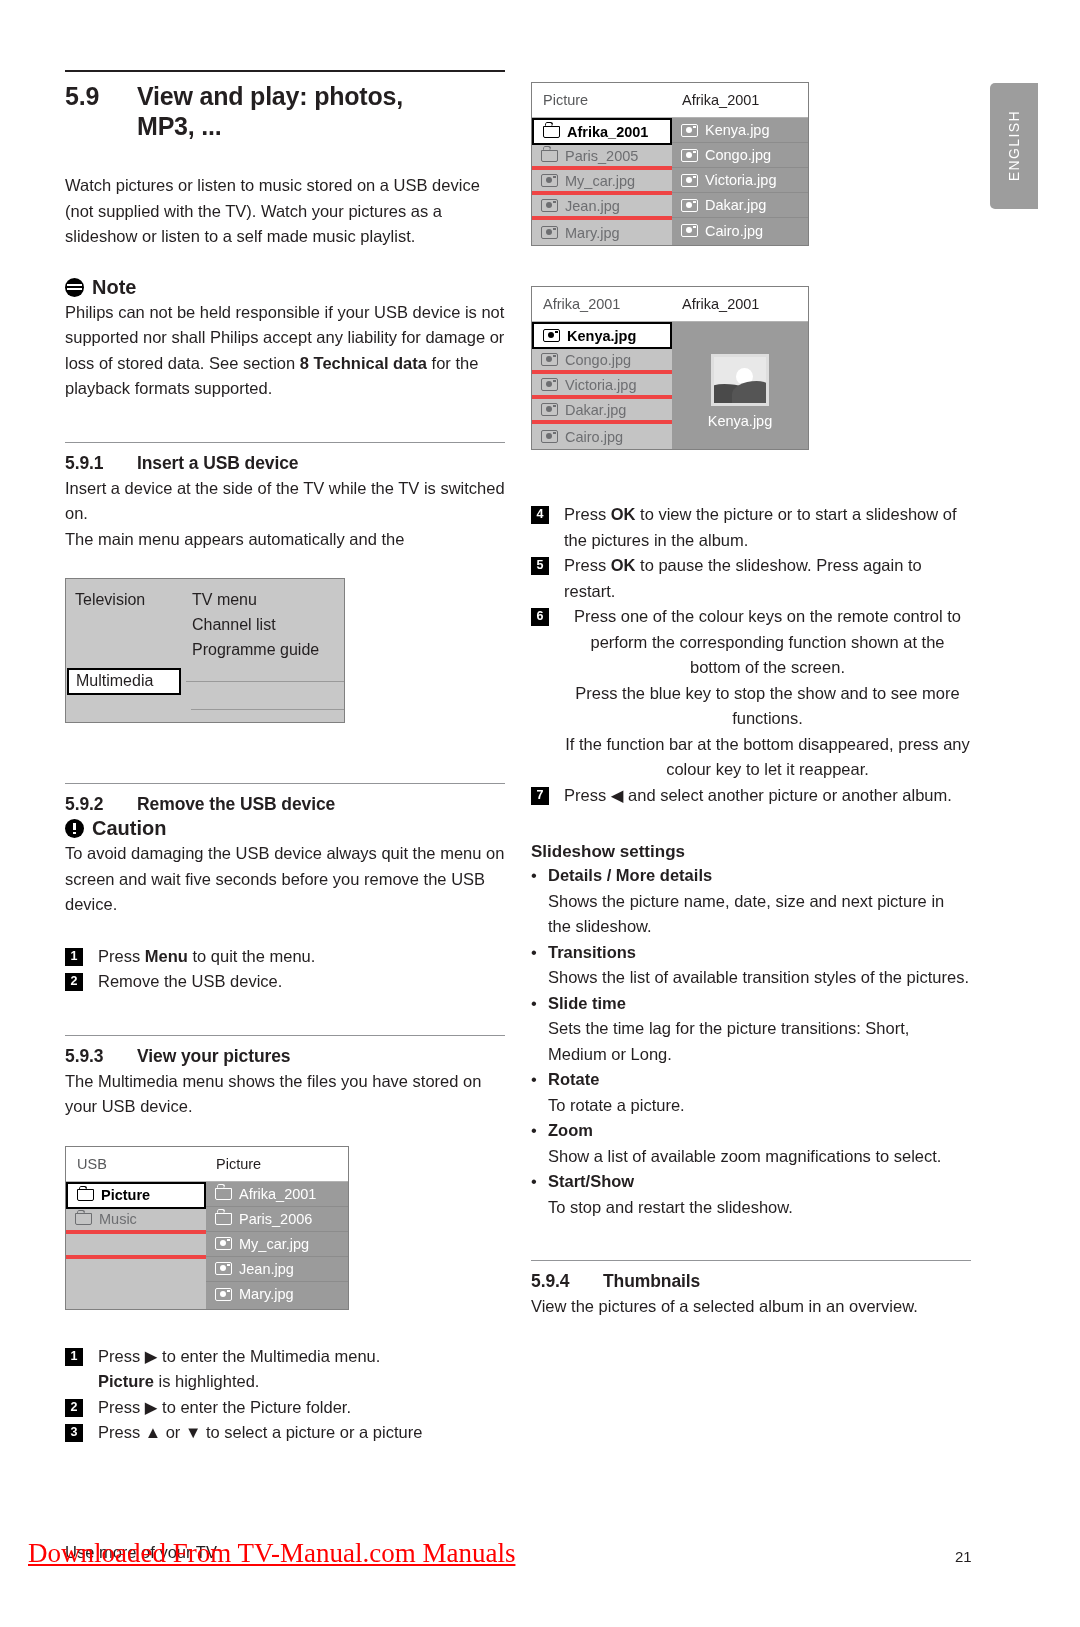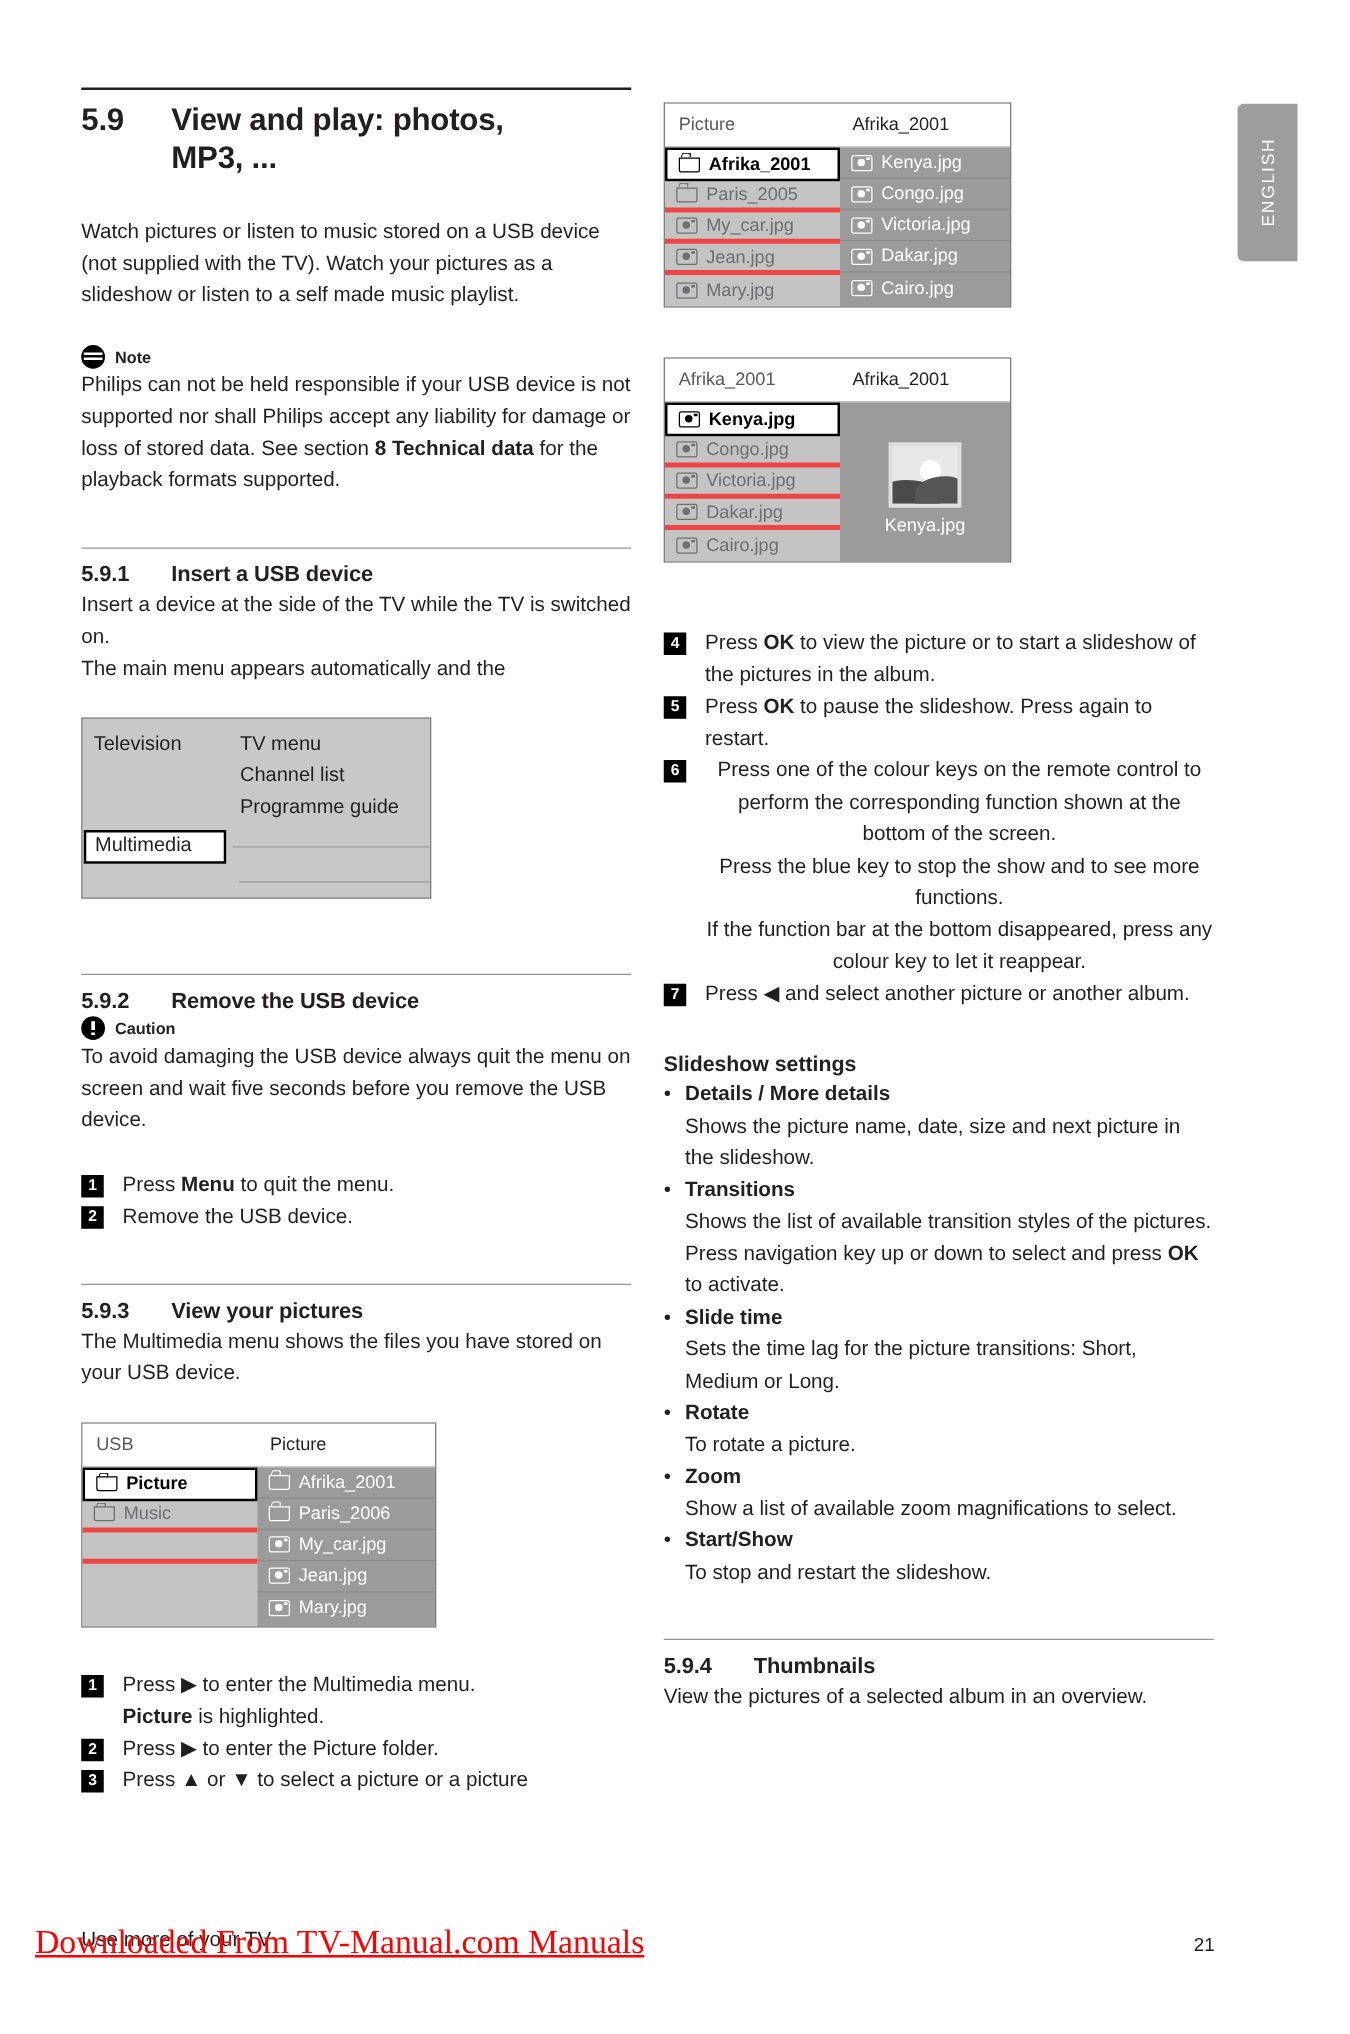--- a/index.html
+++ b/index.html
@@ -90,21 +90,21 @@
   .spacer-40 { height: 40px; }
 
   
   .callout-head {
     display: flex;
     align-items: center;
     gap: 8px;
     margin: 0 0 1px 0;
   }
   .callout-head .label {
-    font-size: 13px;
+    font-size: 20px;
     font-weight: bold;
   }
   .ico-note, .ico-caution {
     width: 19px; height: 19px;
     border-radius: 50%;
     background: #000;
     position: relative;
     flex: none;
   }
   .ico-note::before, .ico-note::after {
@@ -642,21 +642,20 @@
       <span class="dot">•</span>
       <span class="dbody"><span class="t">Details / More details</span></span>
     </div>
     <div class="indent">Shows the picture name, date, size and next picture in the slideshow.</div>
 
     <div class="dotitem">
       <span class="dot">•</span>
       <span class="dbody"><span class="t">Transitions</span></span>
     </div>
     <div class="indent">Shows the list of available transition styles of the pictures.</div>
-    <div class="indent"><span>Press navigation key up or down to select and press </span><b>OK</b><span> to activate.</span></div>
 
     <div class="dotitem">
       <span class="dot">•</span>
       <span class="dbody"><span class="t">Slide time</span></span>
     </div>
     <div class="indent">Sets the time lag for the picture transitions: Short, Medium or Long.</div>
 
     <div class="dotitem">
       <span class="dot">•</span>
       <span class="dbody"><span class="t">Rotate</span></span>

